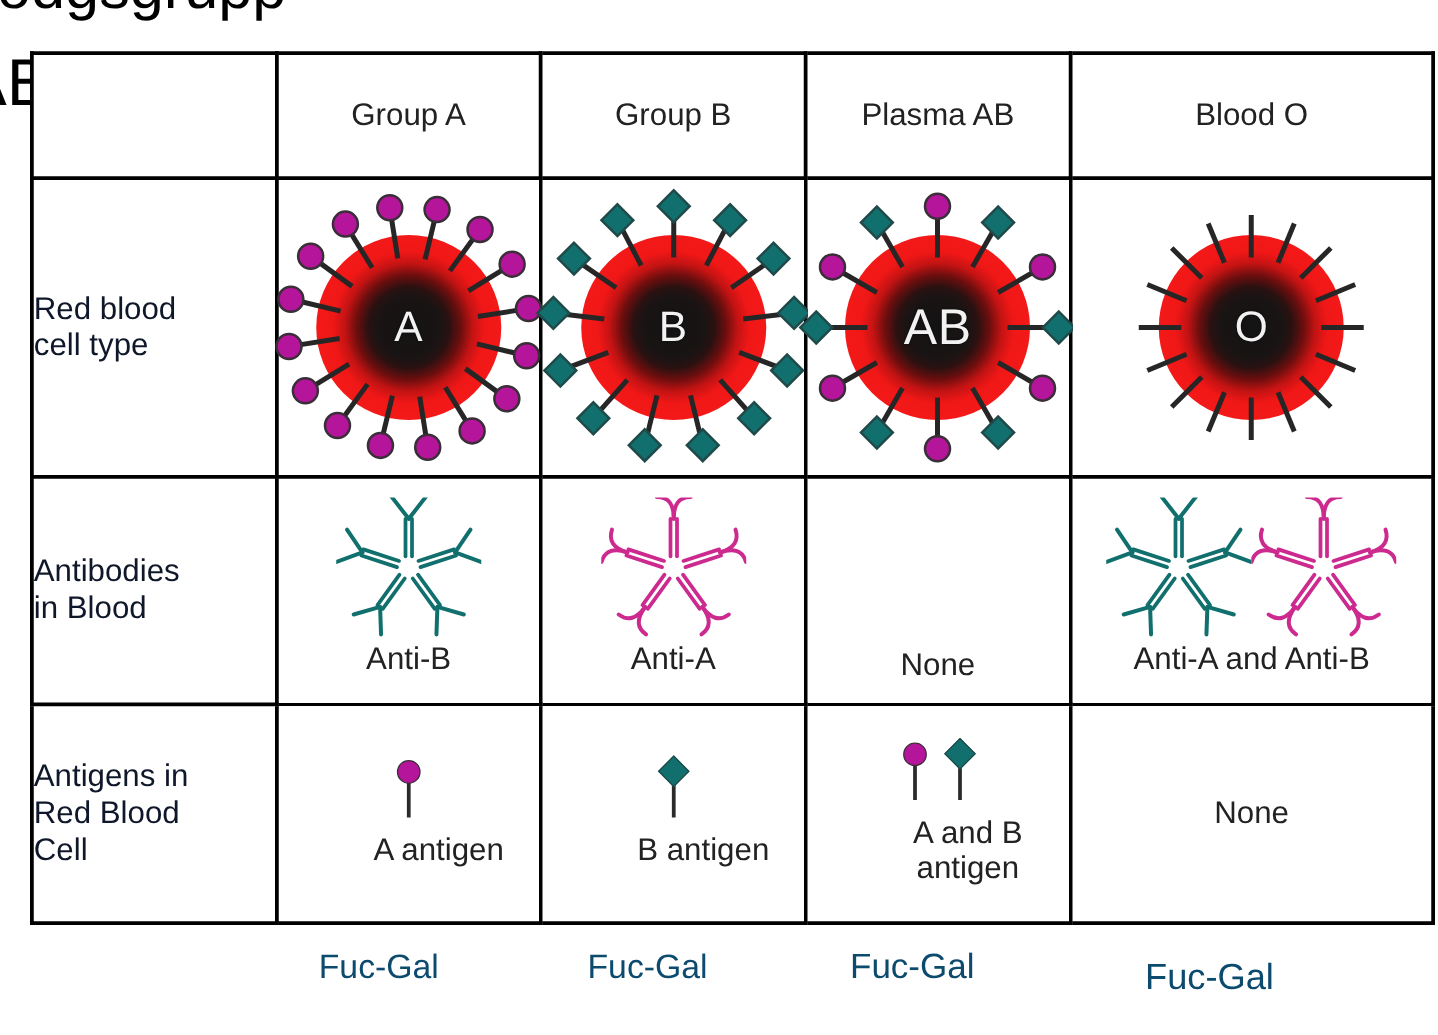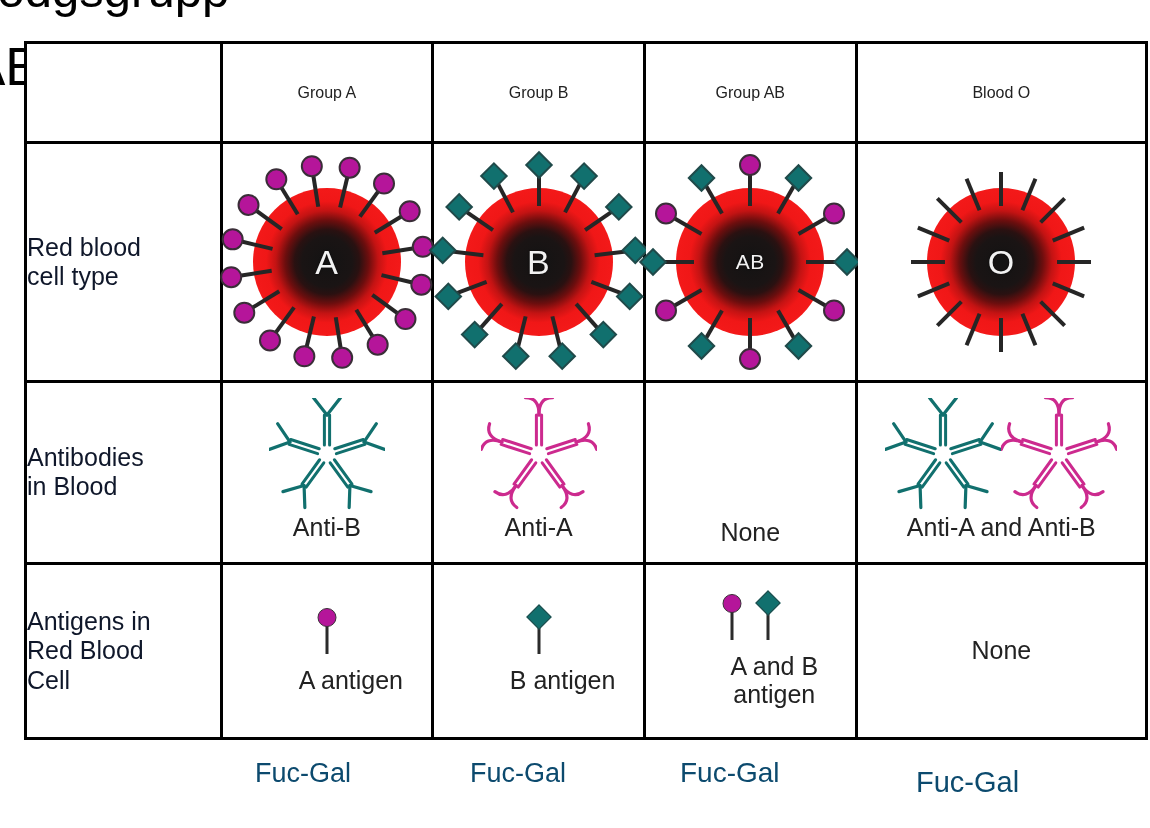--- a/index.html
+++ b/index.html
@@ -33,21 +33,21 @@
   }
   #abo-table td{
     border:3px solid #000;
     background:#fff;
     vertical-align:middle;
     padding:0;
   }
   
   td.corner{border:none;background:transparent;}
   td.colhead{
-    text-align:center;font-size:16px;color:#222;
+    text-align:center;font-size:25px;color:#222;
     height:97px;
   }
   td.rowhead{
     font-size:25px;color:#0f172a;
     padding-left:14px;line-height:1.18;
   }
   td.cell{text-align:center;position:relative;}
 
   .col-w{width:210px;}
   .col-o{width:288px;}
@@ -70,21 +70,21 @@
       #6d0e0e 40%, #c31313 49%, #f01717 58%, #f51a1a 76%, #f41919 100%);
     z-index:1;
   }
   .rbc .lbl{
     position:absolute;left:0;top:0;width:148px;height:148px;
     display:flex;align-items:center;justify-content:center;
     color:#f2f2f2;font-size:34px;font-weight:400;
     letter-spacing:0.5px;z-index:3;
     text-shadow:0 0 2px rgba(0,0,0,.6);
   }
-  .rbc .lbl.small{font-size:21px;}
+  .rbc .lbl.small{font-size:40px;}
   .spikes{position:absolute;left:0;top:0;width:148px;height:148px;z-index:2;}
 
   
   .ag-circle{
     width:19px;height:19px;border-radius:50%;
     background:#b5159a;border:1.6px solid #3a2e38;
     box-sizing:border-box;
   }
   .ag-diamond{
     width:18px;height:18px;
@@ -144,21 +144,21 @@
       <col class="col-w">
       <col class="col-w">
       <col class="col-o">
   </colgroup>
 
   <tbody>
       <tr>
     <td class="corner"></td>
     <td class="colhead">Group A</td>
     <td class="colhead">Group B</td>
-    <td class="colhead">Group AB</td>
+    <td class="colhead">Plasma AB</td>
     <td class="colhead">Blood O</td>
   </tr>
 
   <tr>
     <td class="rowhead">
       <div>Red blood</div>
       <div>cell type</div>
     </td>
 
     <td class="cell">

